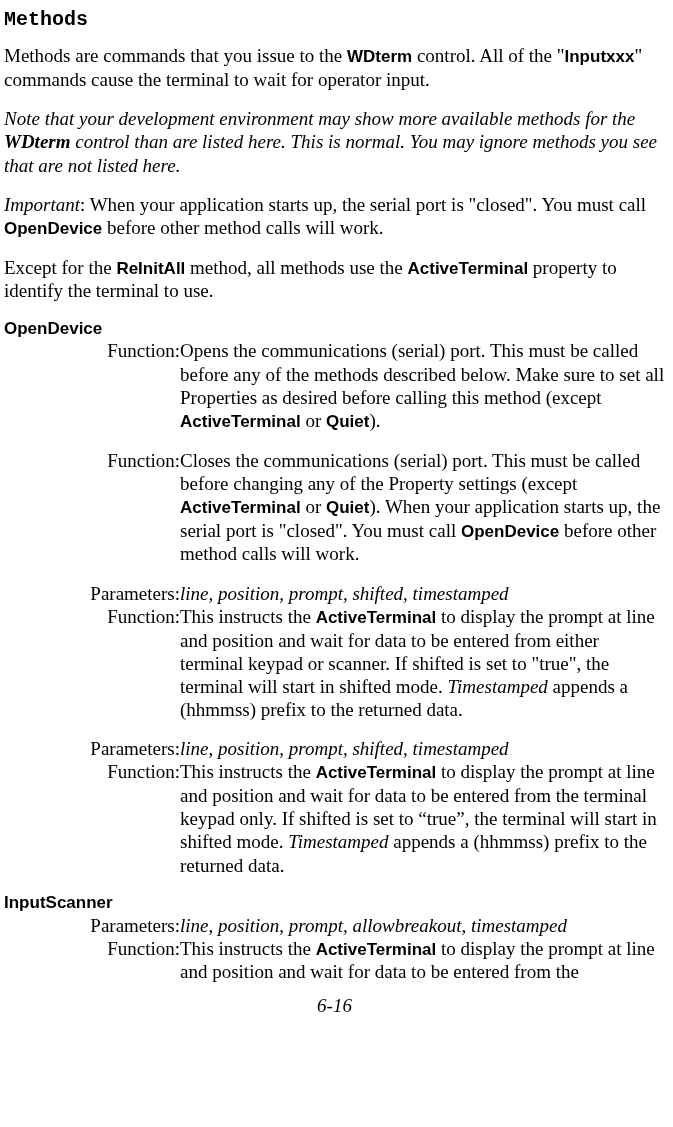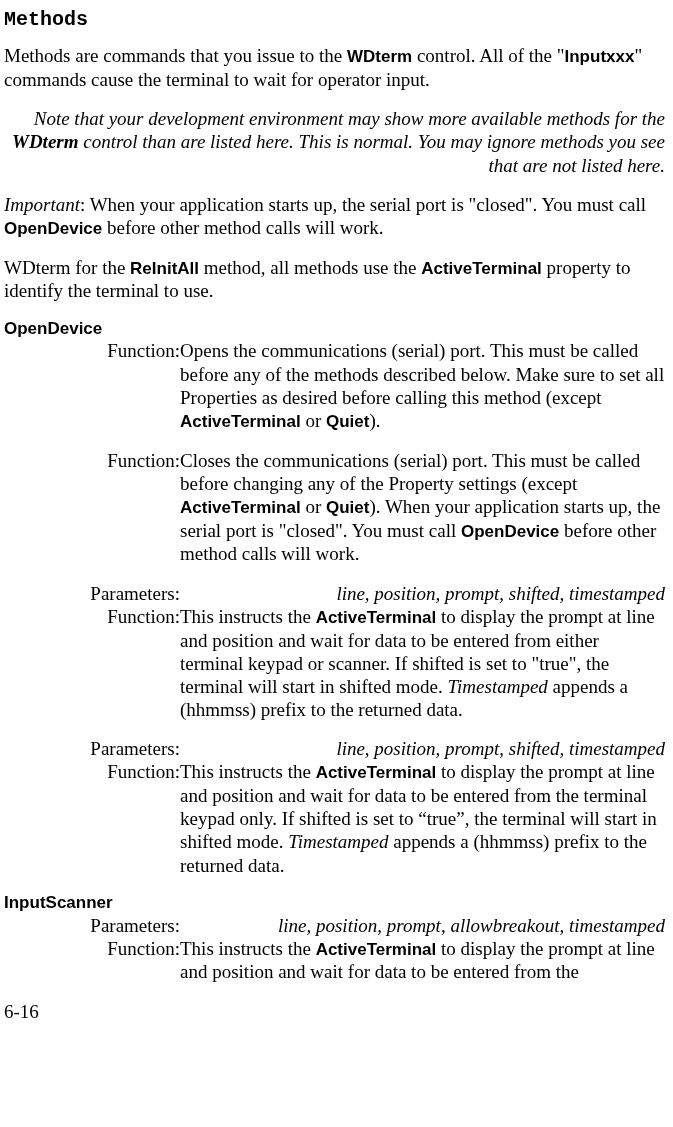--- a/index.html
+++ b/index.html
@@ -21,21 +21,20 @@
   p {
     margin: 0 0 16px 0;
   }
   .sans-bold {
     font-family: Arial, Helvetica, sans-serif;
     font-weight: bold;
     font-size: 17px;
   }
   .italic {
     font-style: italic;
-    text-align: right;
   }
   .serif-bold {
     font-weight: bold;
   }
   .method-block {
     margin-bottom: 16px;
   }
   .method-name {
     font-family: Arial, Helvetica, sans-serif;
     font-weight: bold;
@@ -50,42 +49,44 @@
     width: 176px;
     flex-shrink: 0;
     padding-left: 36px;
     box-sizing: border-box;
     text-align: right;
   }
   .value-col {
     flex: 1;
   }
   .page-num {
-    margin-top: 16px;
+    text-align: center;
+    margin-top: 10px;
+    font-style: italic;
   }
 </style>
 </head>
 <body>
 
 <h2>Methods</h2>
 
 <p>
   <span>Methods are commands that you issue to the </span><span class="sans-bold">WDterm</span><span> control. All of the "</span><span class="sans-bold">Inputxxx</span><span>" commands cause the terminal to wait for operator input.</span>
 </p>
 
 <p class="italic">
   <span>Note that your development environment may show more available methods for the </span><span class="serif-bold">WDterm</span><span> control than are listed here. This is normal. You may ignore methods you see that are not listed here.</span>
 </p>
 
 <p>
   <span class="italic">Important</span><span>: When your application starts up, the serial port is "closed". You must call </span><span class="sans-bold">OpenDevice</span><span> before other method calls will work.</span>
 </p>
 
 <p>
-  <span>WDterm for the </span><span class="sans-bold">ReInitAll</span><span> method, all methods use the </span><span class="sans-bold">ActiveTerminal</span><span> property to identify the terminal to use.</span>
+  <span>Except for the </span><span class="sans-bold">ReInitAll</span><span> method, all methods use the </span><span class="sans-bold">ActiveTerminal</span><span> property to identify the terminal to use.</span>
 </p>
 
 <div class="method-block">
   <div class="method-name">OpenDevice</div>
   <div class="row">
     <div class="label-col">Function:</div>
     <div class="value-col">
       <span>Opens the communications (serial) port. This must be called before any of the methods described below. Make sure to set all Properties as desired before calling this method (except </span><span class="sans-bold">ActiveTerminal</span><span> or </span><span class="sans-bold">Quiet</span><span>).</span>
     </div>
   </div>

